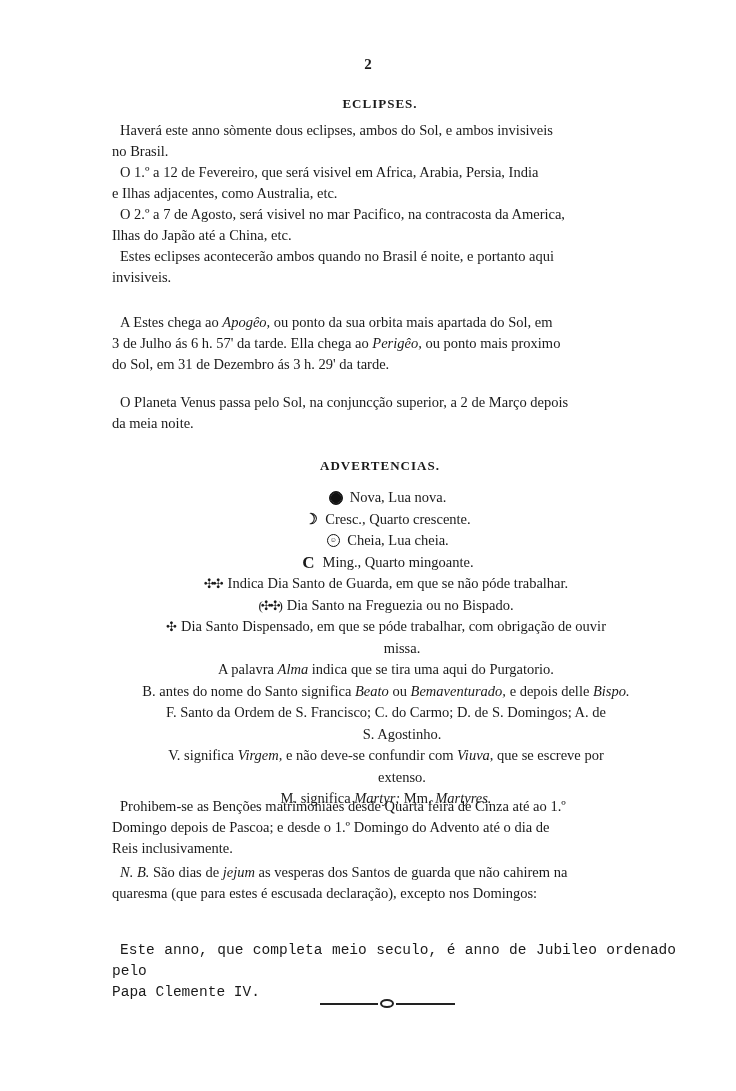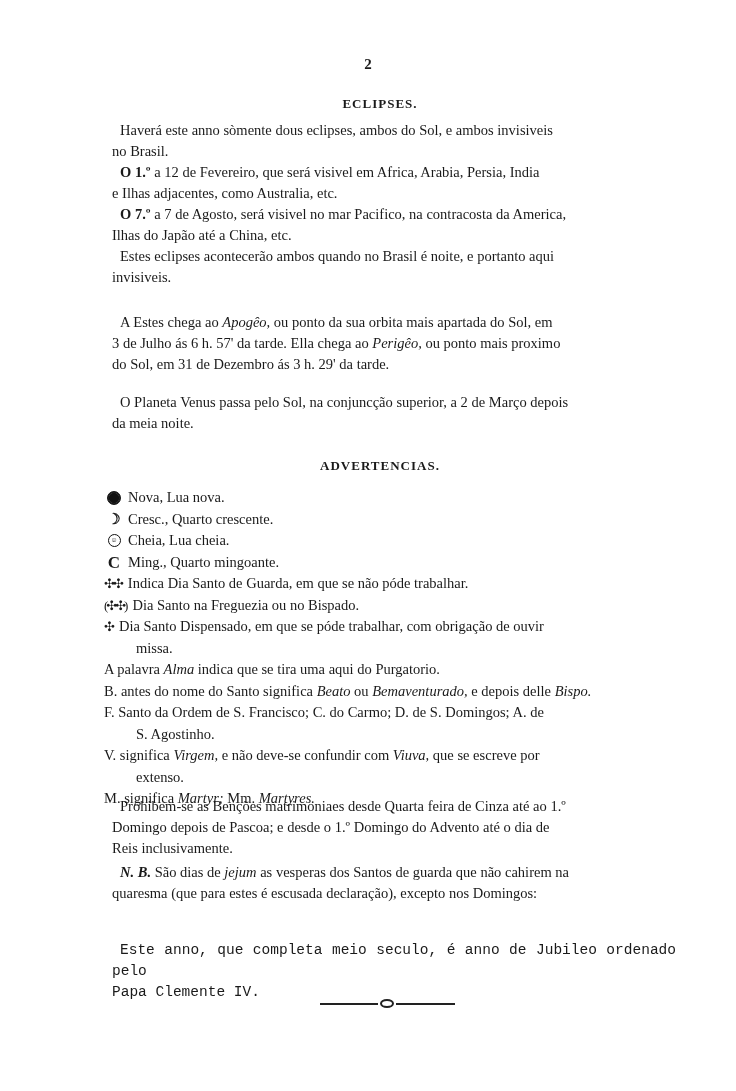--- a/index.html
+++ b/index.html
@@ -7,23 +7,23 @@
       width: 736px; height: 1091px; position: relative; overflow: hidden;
       font-family: "Liberation Serif", "DejaVu Serif", serif;
       color: #1a1a1a;
     }
     .page { position: absolute; left: 0; top: 0; width: 736px; height: 1091px; }
     .page-number { position: absolute; left: 0; width: 736px; top: 56px; text-align: center; font-size: 15px; font-weight: bold; }
     .heading { position: absolute; left: 12px; width: 736px; text-align: center; font-size: 13px; letter-spacing: 1px; font-weight: bold; }
     .block { position: absolute; left: 112px; width: 564px; font-size: 14.5px; line-height: 21px; }
     .para { text-indent: 8px; margin: 0; text-align: justify; text-align-last: left; }
     .para .line { display: block; }
-    .lead { font-weight: bold; }
+    .lead { font-weight: normal; }
     i, .ital { font-style: italic; }
-    .legend-row { display: flex; align-items: center; height: 21.5px; }
+    .legend-row { display: flex; align-items: center; height: 21.5px; justify-content: center; }
     .legend-icon { width: 20px; display: inline-flex; justify-content: center; align-items: center; margin-right: 4px; font-size: 15px; }
     .hang { padding-left: 32px; }
     .moon { display: inline-block; width: 12px; height: 12px; border-radius: 50%; }
     .moon-new { background: radial-gradient(circle, #111 55%, #333 60%, #111 70%); border: 1.5px solid #111; }
     .moon-full { border: 1.5px solid #111; position: relative; width: 11px; height: 11px; font-size: 7px; line-height: 11px; text-align: center; }
     .crosses { font-size: 13px; letter-spacing: -2px; }
     .ornament { position: absolute; left: 320px; top: 998px; width: 135px; height: 12px; }
     .ornament .bar { position: absolute; top: 5px; height: 2px; background: #222; }
     .ornament .knot { position: absolute; left: 60px; top: 1px; width: 14px; height: 9px; border-radius: 50%; border: 2px solid #222; box-sizing: border-box; }
   </style>
@@ -39,21 +39,21 @@
   <div class="block" style="top:120px;">
     <p class="para">
       <span class="line">Haverá este anno sòmente dous eclipses, ambos do Sol, e ambos invisiveis</span>
       <span class="line" style="margin-left:-8px">no Brasil.</span>
     </p>
     <p class="para">
       <span class="line"><span class="lead">O 1.º</span><span> a 12 de Fevereiro, que será visivel em Africa, Arabia, Persia, India</span></span>
       <span class="line" style="margin-left:-8px">e Ilhas adjacentes, como Australia, etc.</span>
     </p>
     <p class="para">
-      <span class="line"><span class="lead">O 7.º</span><span> a 7 de Agosto, será visivel no mar Pacifico, na contracosta da America,</span></span>
+      <span class="line"><span class="lead">O 2.º</span><span> a 7 de Agosto, será visivel no mar Pacifico, na contracosta da America,</span></span>
       <span class="line" style="margin-left:-8px">Ilhas do Japão até a China, etc.</span>
     </p>
     <p class="para">
       <span class="line">Estes eclipses acontecerão ambos quando no Brasil é noite, e portanto aqui</span>
       <span class="line" style="margin-left:-8px">invisiveis.</span>
     </p>
   </div>
 
   <div class="block" style="top:312px;">
     <p class="para">

